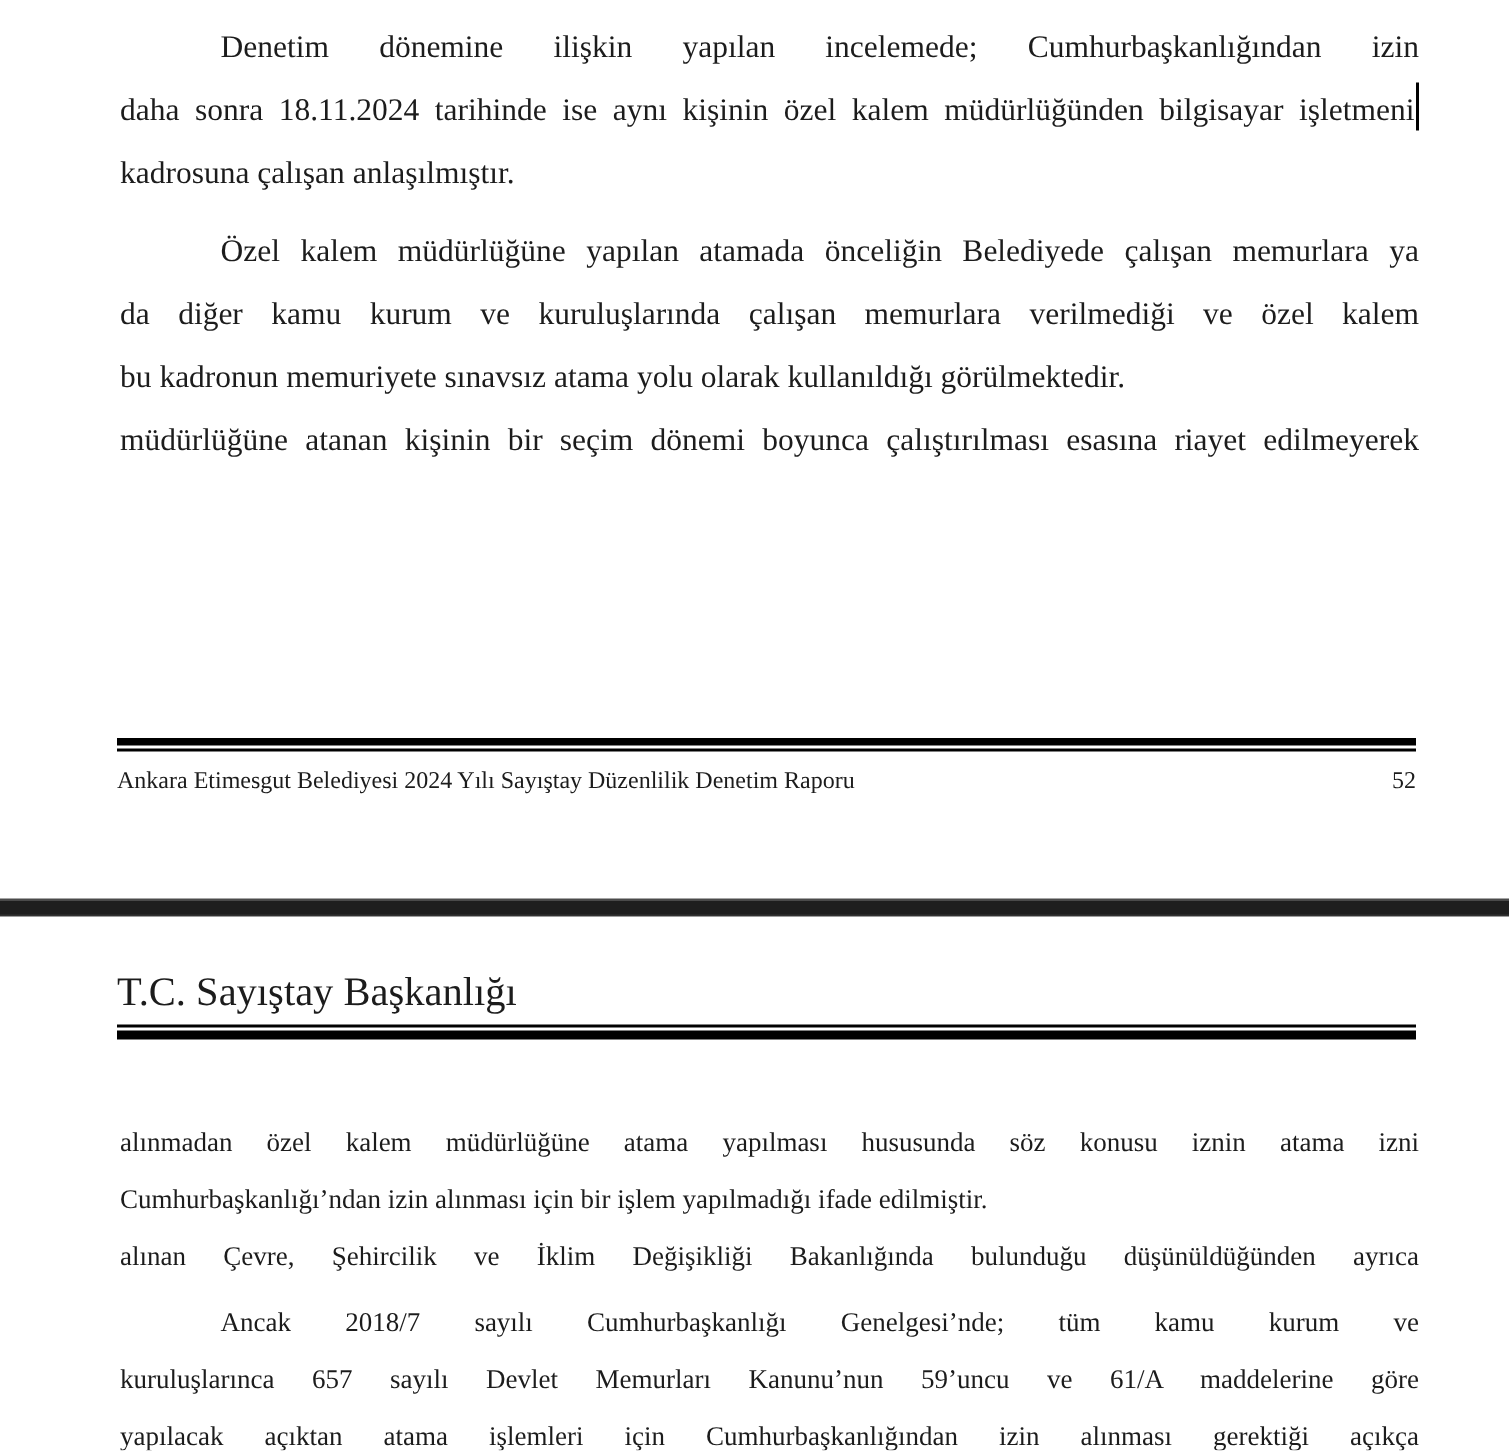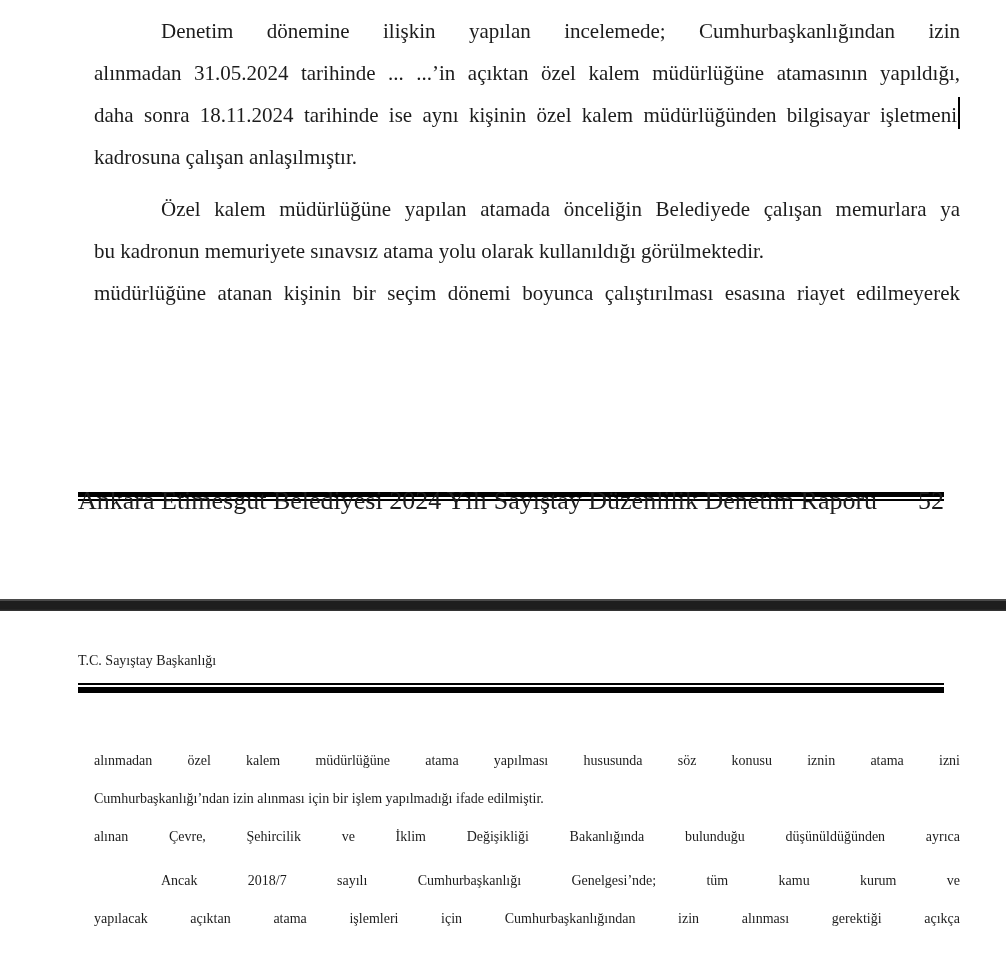--- a/index.html
+++ b/index.html
@@ -6,26 +6,26 @@
   .screen{
     position:relative;
     width:1006px;height:967px;
     background:#ffffff;
     overflow:hidden;
     font-family:"Liberation Serif","DejaVu Serif",serif;
     color:#1c1c1c;
     -webkit-font-smoothing:antialiased;
   }
   
-  .paras{position:absolute;left:94px;width:866px;}
+  .paras{position:absolute;left:80px;width:866px;}
   #page1-paras{top:10px;}
   #page1-paras .line{line-height:42px;font-size:21px;}
   #page1-paras .paragraph + .paragraph{margin-top:10px;font-family:Liberation Serif, serif;}
   #page2-paras{top:742px;}
-  #page2-paras .line{line-height:38px;font-size:14px;}
+  #page2-paras .line{line-height:38px;font-size:18px;}
   #page2-paras .paragraph + .paragraph{margin-top:6px;}
   .line{
     text-align:justify;
     text-align-last:justify;
     white-space:normal;
     hyphens:none;
   }
   .line.last{text-align-last:left;}
   .line.indent{text-indent:67px;}
   
@@ -34,53 +34,53 @@
     width:2px;height:32px;
     background:#000;
     vertical-align:-7px;
     margin-left:1px;
   }
   
   .footer-rule{position:absolute;top:492px;left:78px;width:866px;}
   .footer-rule .thick{height:5px;background:#000;}
   .footer-rule .thin{height:2px;background:#000;margin-top:2px;}
   .footer-line{
-    position:absolute;top:484px;left:78px;width:866px;
+    position:absolute;top:504px;left:78px;width:866px;
     display:flex;justify-content:space-between;align-items:flex-start;
-    font-size:26px;line-height:34px;
+    font-size:16px;line-height:34px;
   }
   
   .page-break-bar{
     position:absolute;top:599px;left:0;width:1006px;height:12px;
     background:linear-gradient(180deg,#4a4a4a 0px,#4a4a4a 2px,#1e1e1e 2px,#1e1e1e 10px,#3a3a3a 12px);
   }
   
   .header-line{
     position:absolute;top:645px;left:78px;width:866px;
-    font-size:14px;line-height:32px;
+    font-size:27px;line-height:32px;
     text-align:left;
   }
   .header-rule{position:absolute;top:683px;left:78px;width:866px;}
   .header-rule .thin{height:2px;background:#000;}
   .header-rule .thick{height:6px;background:#000;margin-top:2px;}
 </style>
 </head>
 <body>
 
 <div class="screen">
 
   <div class="paras" id="page1-paras">
       <div class="paragraph">
         <div class="line indent">Denetim dönemine ilişkin yapılan incelemede; Cumhurbaşkanlığından izin</div>
-        <div class="line">alınmadan 31.05.2024 tarihinde ... ...’in açıktan özel kalem müdürlüğüne atamasının yapıldığı,</div>
         <div class="line">daha sonra 18.11.2024 tarihinde ise aynı kişinin özel kalem müdürlüğünden bilgisayar işletmeni<span class="caret"></span></div>
         <div class="line last">kadrosuna çalışan anlaşılmıştır.</div>
       </div>
       <div class="paragraph">
         <div class="line indent">Özel kalem müdürlüğüne yapılan atamada önceliğin Belediyede çalışan memurlara ya</div>
+        <div class="line">da diğer kamu kurum ve kuruluşlarında çalışan memurlara verilmediği ve özel kalem</div>
         <div class="line last">bu kadronun memuriyete sınavsız atama yolu olarak kullanıldığı görülmektedir.</div>
         <div class="line">müdürlüğüne atanan kişinin bir seçim dönemi boyunca çalıştırılması esasına riayet edilmeyerek</div>
       </div>
     </div>
 
   <div class="footer-rule">
     <div class="thick"></div>
     <div class="thin"></div>
   </div>
 
@@ -101,17 +101,18 @@
   </div>
 
   <div class="paras" id="page2-paras">
       <div class="paragraph">
         <div class="line">alınmadan özel kalem müdürlüğüne atama yapılması hususunda söz konusu iznin atama izni</div>
         <div class="line last">Cumhurbaşkanlığı’ndan izin alınması için bir işlem yapılmadığı ifade edilmiştir.</div>
         <div class="line">alınan Çevre, Şehircilik ve İklim Değişikliği Bakanlığında bulunduğu düşünüldüğünden ayrıca</div>
       </div>
       <div class="paragraph">
         <div class="line indent">Ancak 2018/7 sayılı Cumhurbaşkanlığı Genelgesi’nde; tüm kamu kurum ve</div>
+        <div class="line">kuruluşlarınca 657 sayılı Devlet Memurları Kanunu’nun 59’uncu ve 61/A maddelerine göre</div>
         <div class="line">yapılacak açıktan atama işlemleri için Cumhurbaşkanlığından izin alınması gerektiği açıkça</div>
       </div>
     </div>
 
 </div>
 
 </body></html>

